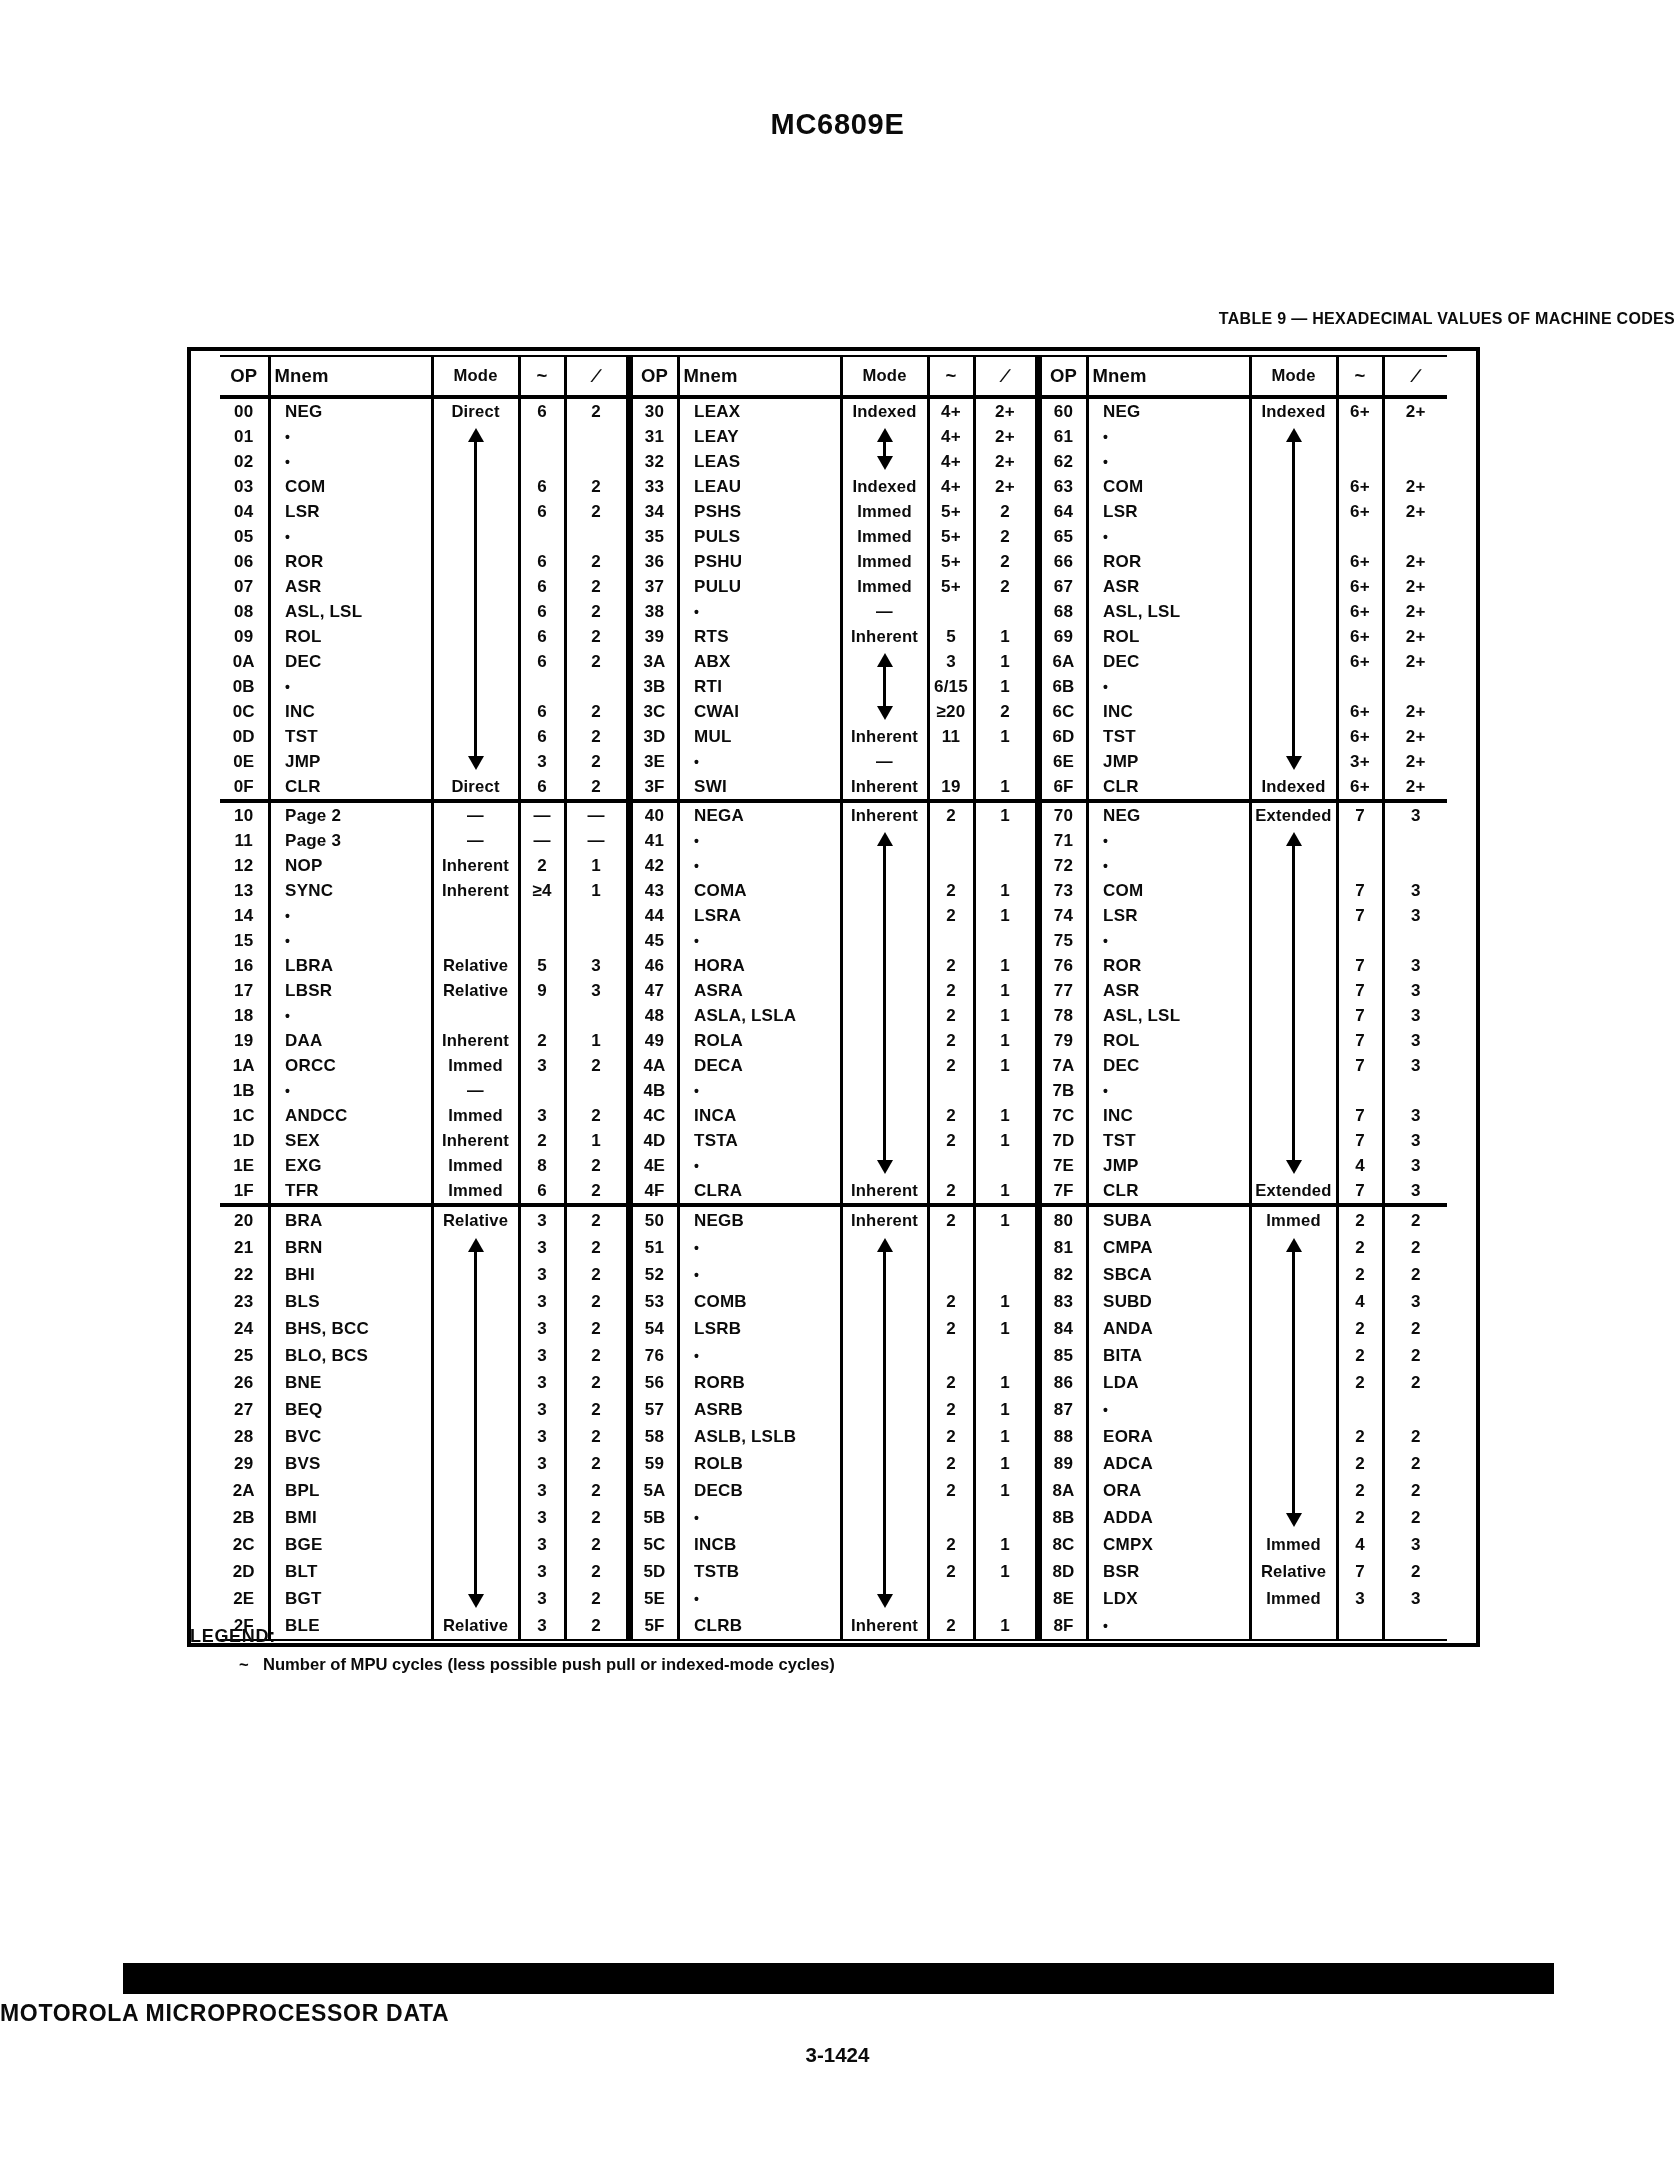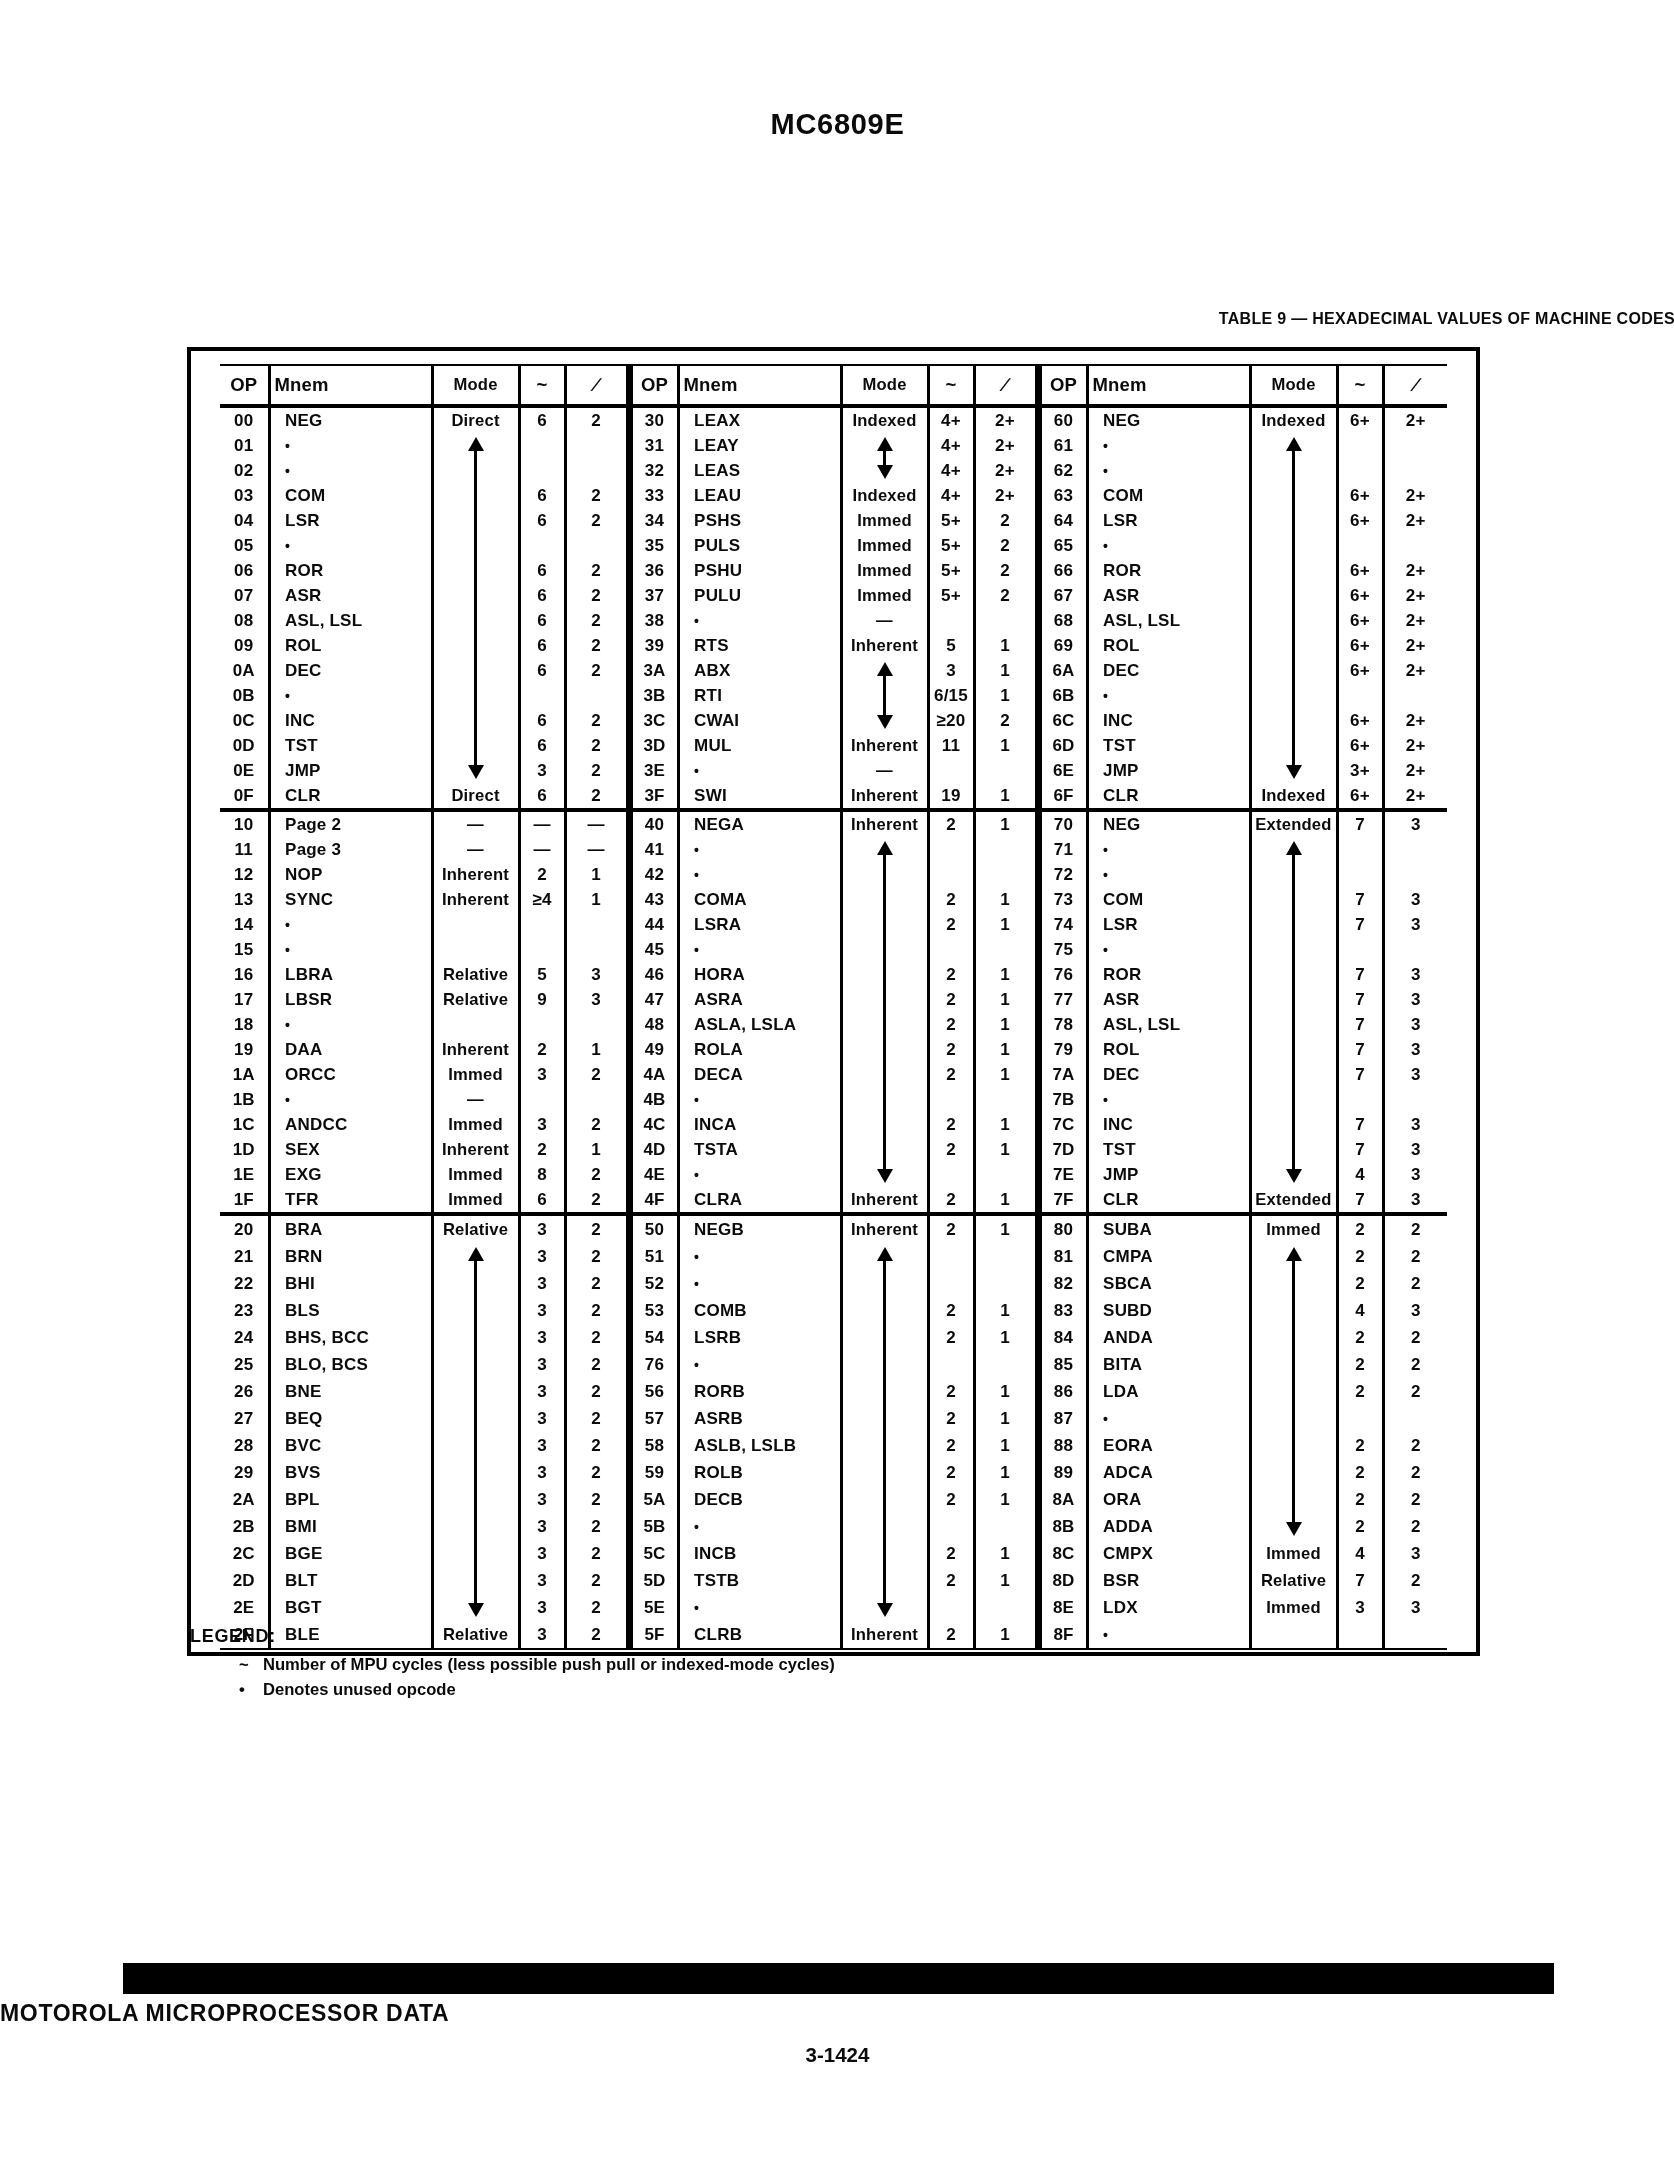--- a/index.html
+++ b/index.html
@@ -13,21 +13,21 @@
     font-size:29px;letter-spacing:0.7px;
   }
   .table-title{
     position:absolute;top:294px;left:0;width:100%;text-align:right;
     font-size:16px;letter-spacing:0.3px;margin-top:16px;
   }
   .table-wrap{position:absolute;left:187px;top:347px;width:1293px;}
   .table-frame{border:4.6px solid #000;}
   table{
     border-collapse:collapse;table-layout:fixed;
-    margin:13px auto 2px auto;letter-spacing:0.2px;
+    margin:4px auto 2px auto;letter-spacing:0.2px;
   }
   th,td{overflow:hidden;white-space:nowrap;}
   thead th{
     border-top:2.6px solid #000;border-bottom:4.6px solid #000;
     height:36px;font-size:18.5px;text-align:center;vertical-align:middle;
   }
   thead th.c-mnem{text-align:left;padding-left:4px;}
   tbody td{height:23px;font-size:17px;vertical-align:middle;}
   tr.band-2 td{height:25px;}
   tr.band-start td{border-top:4.6px solid #000;}
@@ -877,20 +877,19 @@
           </tr>
         </tbody>
     </table>
   </div>
 </div>
 
 <div class="legend">
   <div class="legend-heading">LEGEND:</div>
   <div class="legend-items">
     <div class="legend-item"><span class="sym">~</span><span>Number of MPU cycles (less possible push pull or indexed-mode cycles)</span></div>
-    <div class="legend-item"><span class="sym">•</span><span>Denotes unused opcode</span></div>
   </div>
 </div>
 
 <div class="footer-bar"></div>
 <div class="footer-title">MOTOROLA MICROPROCESSOR DATA</div>
 <div class="footer-page">3-1424</div>
 
 
 </body></html>

